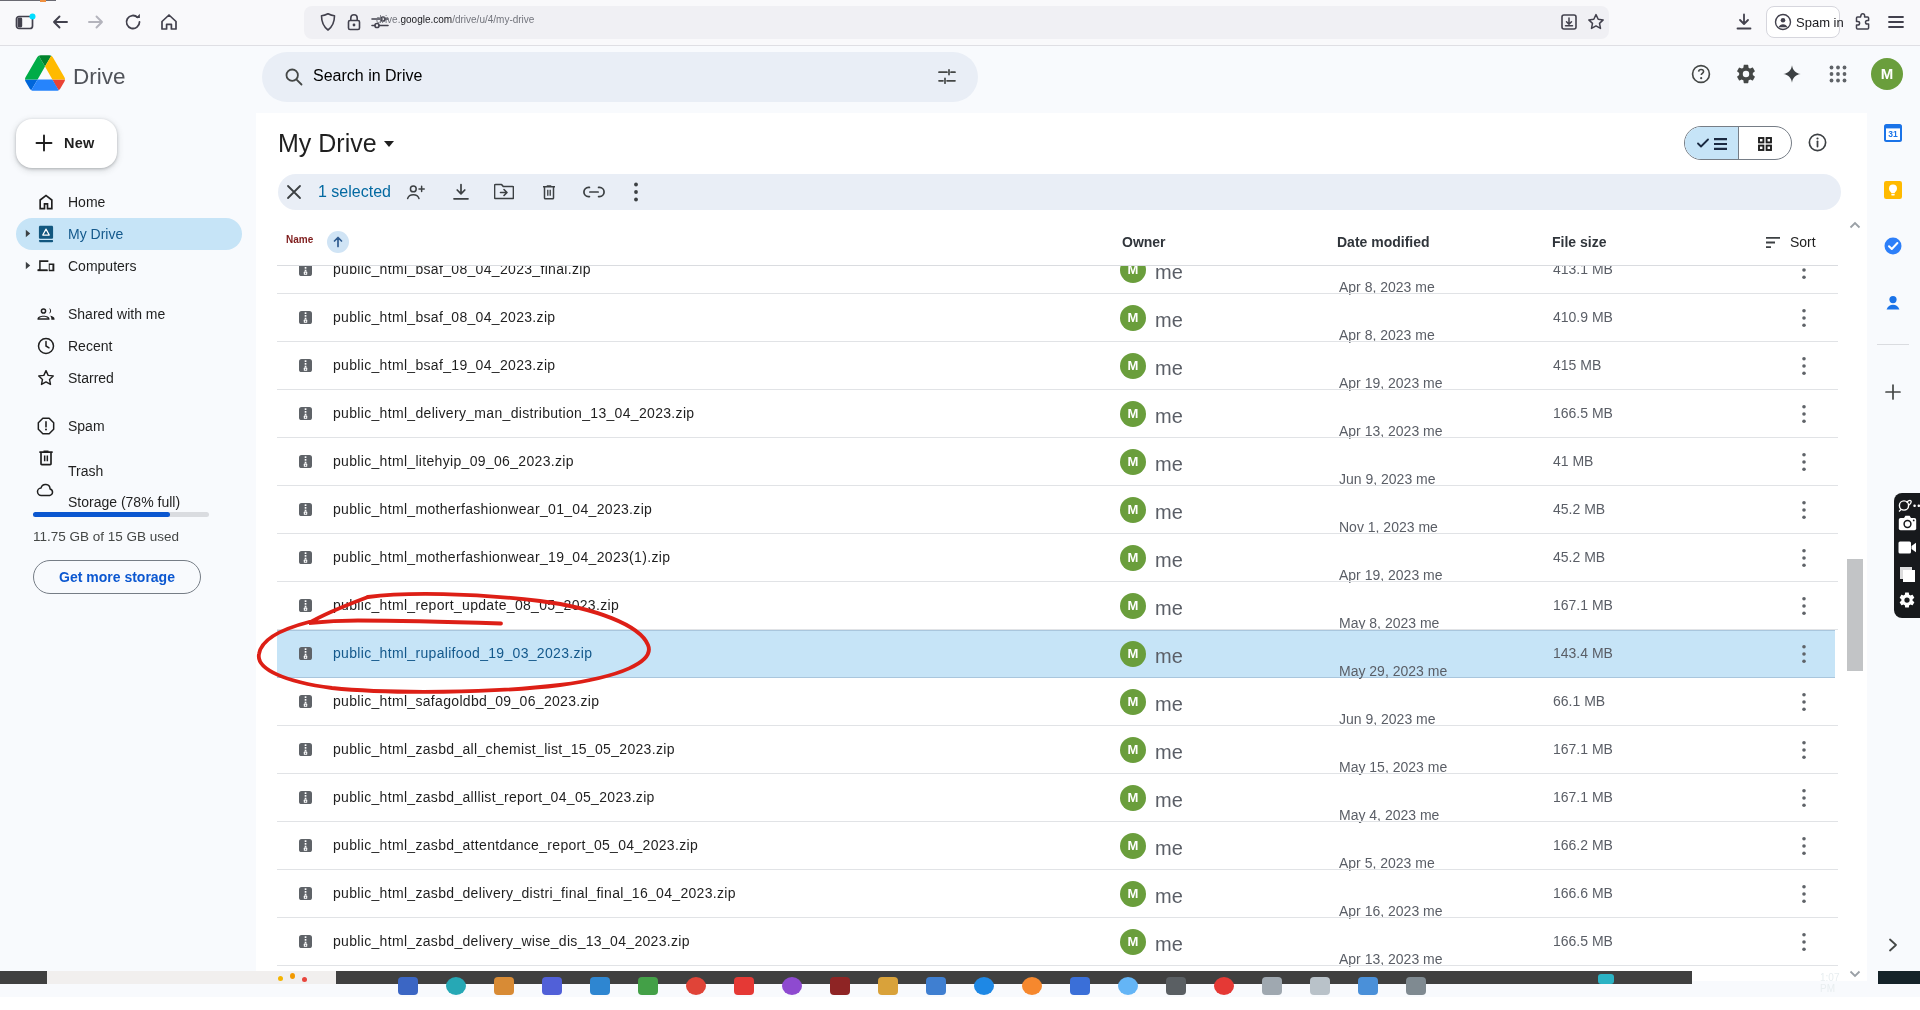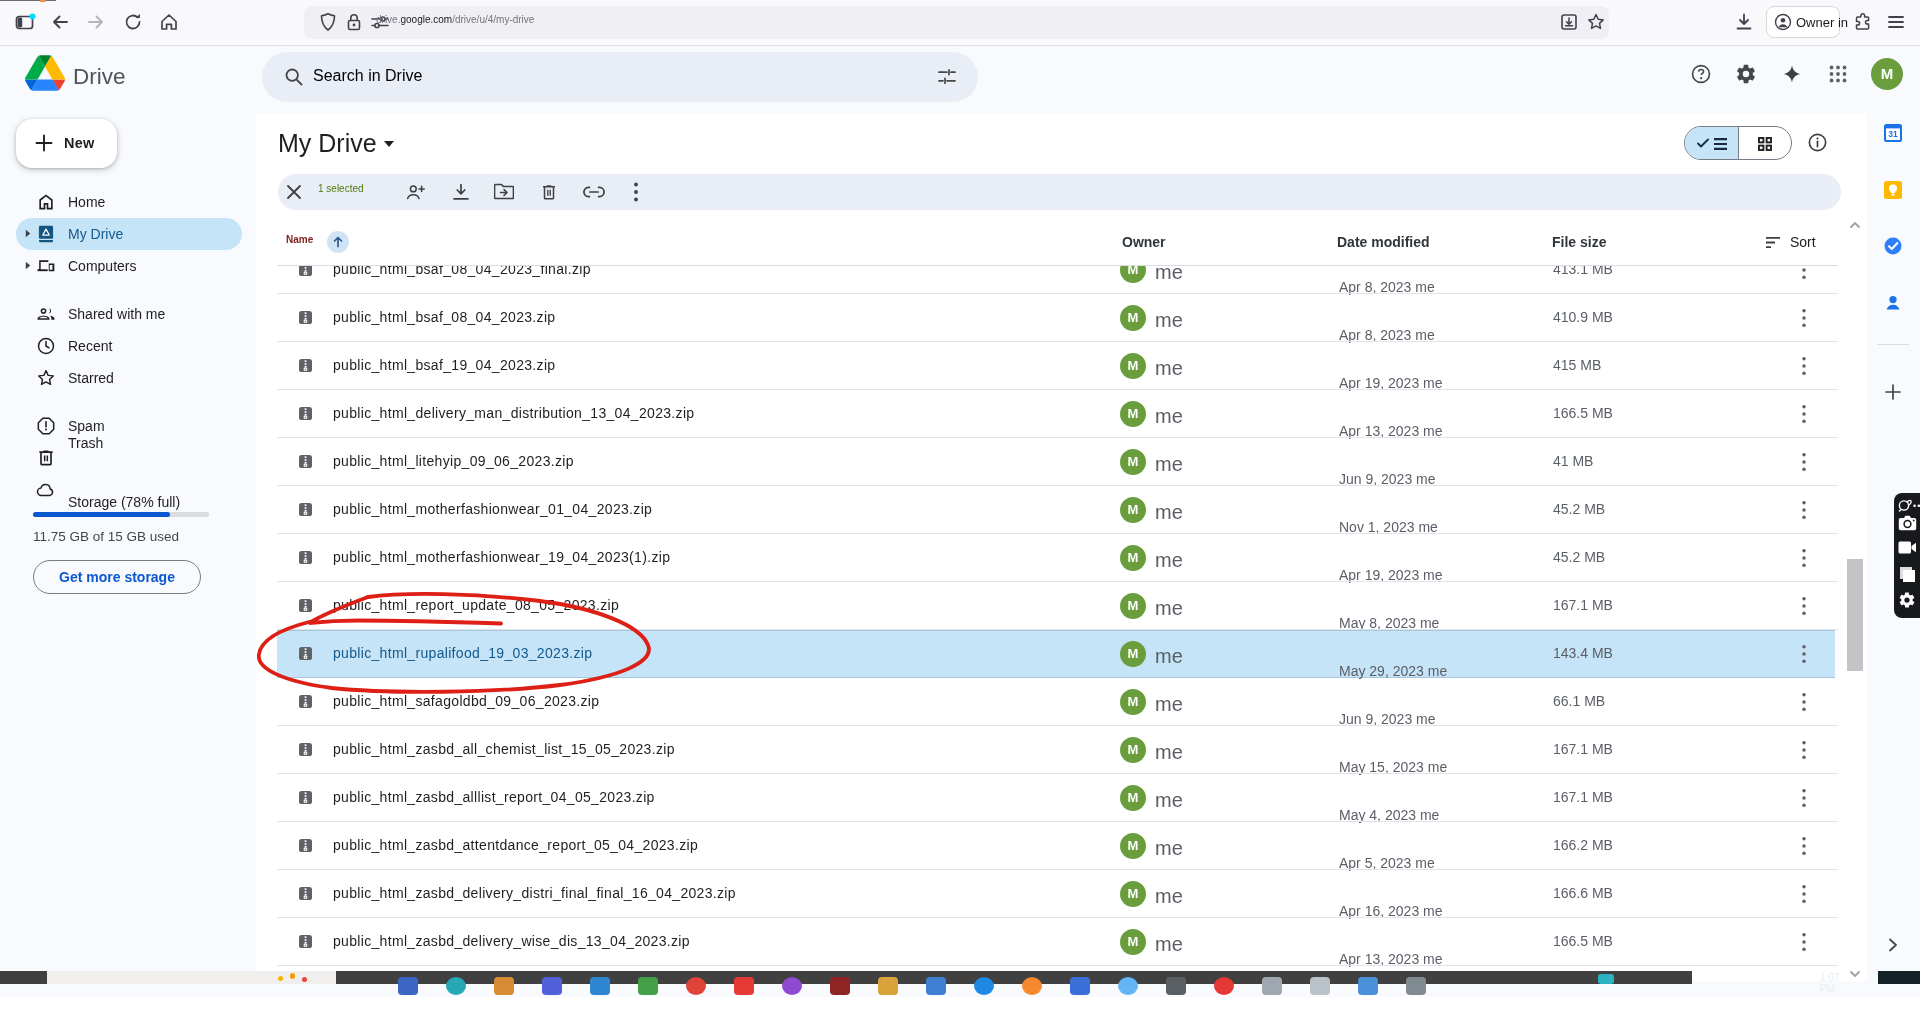--- a/index.html
+++ b/index.html
@@ -104,21 +104,21 @@
     <path d="M10 2.5v9M6 8l4 4 4-4" fill="none" stroke="#42414d" stroke-width="1.8" stroke-linecap="round" stroke-linejoin="round"></path>
     <path d="M3.5 16.5h13" stroke="#42414d" stroke-width="1.8" stroke-linecap="round"></path>
   </svg>
 
   <div class="abs" style="left:1766px;top:6px;width:74px;height:32px;background:#fff;border:1px solid #d6d6dd;border-radius:8px"></div>
   <svg class="abs" style="left:1774px;top:13px" width="18" height="18" viewBox="0 0 18 18">
     <circle cx="9" cy="9" r="7.5" fill="none" stroke="#42414d" stroke-width="1.4"></circle>
     <circle cx="9" cy="7.2" r="2.3" fill="#42414d"></circle>
     <path d="M4.5 14.2c.9-2 2.6-3 4.5-3s3.6 1 4.5 3" fill="#42414d"></path>
   </svg>
-  <div class="abs" style="left:1796px;top:15px;font-size:13px;color:#1b1b1f">Owner in</div>
+  <div class="abs" style="left:1796px;top:15px;font-size:13px;color:#1b1b1f">Spam in</div>
 
   <svg class="abs" style="left:1853px;top:12px" width="20" height="20" viewBox="0 0 20 20">
     <path d="M8 3.5c0-1 .8-1.8 1.8-1.8s1.8.8 1.8 1.8V5h3a1 1 0 0 1 1 1v2.5h-1.3c-1 0-1.8.8-1.8 1.8s.8 1.8 1.8 1.8h1.3V16a1 1 0 0 1-1 1H4.5a1 1 0 0 1-1-1v-3h1.3c1 0 1.8-.8 1.8-1.8S5.8 9.5 4.8 9.5H3.5V6a1 1 0 0 1 1-1h3z" fill="none" stroke="#42414d" stroke-width="1.5" stroke-linejoin="round"></path>
   </svg>
 
   <svg class="abs" style="left:1887px;top:13px" width="18" height="18" viewBox="0 0 18 18">
     <path d="M2 4h14M2 9h14M2 14h14" stroke="#42414d" stroke-width="1.8" stroke-linecap="round"></path>
   </svg>
 </div>
 <div id="dhead">
@@ -228,21 +228,21 @@
   <svg class="abs" style="left:36px;top:303px" width="20" height="20" viewBox="0 0 24 24">
     <path d="M8.2 2.8h7.6L21.2 8.2v7.6l-5.4 5.4H8.2L2.8 15.8V8.2z" fill="none" stroke="#1f1f1f" stroke-width="1.8" stroke-linejoin="round"></path>
     <path d="M12 7v6" stroke="#1f1f1f" stroke-width="1.9" stroke-linecap="round"></path>
     <circle cx="12" cy="16.2" r="1.2" fill="#1f1f1f"></circle>
   </svg>
   <div class="sitem" style="top:303px">Spam</div>
 
   <svg class="abs" style="left:36px;top:335px" width="20" height="20" viewBox="0 0 24 24">
     <path d="M7 21c-1.1 0-2-.9-2-2V6H4V4h5V3h6v1h5v2h-1v13c0 1.1-.9 2-2 2zM17 6H7v13h10zM9.5 9h1.8v7H9.5zm3.2 0h1.8v7h-1.8z" fill="#1f1f1f"></path>
   </svg>
-  <div class="sitem" style="top:320px">Trash</div>
+  <div class="sitem" style="top:348px">Trash</div>
 
   <svg class="abs" style="left:36px;top:367px" width="20" height="20" viewBox="0 0 24 24">
     <path d="M6.5 18.5a4.5 4.5 0 0 1-.4-9 5.5 5.5 0 0 1 10.8 1.2 4 4 0 0 1-.4 7.8z" fill="none" stroke="#1f1f1f" stroke-width="1.8" stroke-linejoin="round"></path>
   </svg>
   <div class="sitem" style="top:379px">Storage (78% full)</div>
 
   <div class="abs" style="left:33px;top:399px;width:176px;height:5px;border-radius:3px;background:#dadce0"></div>
   <div class="abs" style="left:33px;top:399px;width:137px;height:5px;border-radius:3px;background:#0b57d0"></div>
   <div class="abs" style="left:33px;top:416px;font-size:13.5px;color:#444746">11.75 GB of 15 GB used</div>
   <div class="abs" style="left:33px;top:447px;width:168px;height:34px;border:1px solid #767d86;border-radius:18px;text-align:center;line-height:32px;font-size:14px;font-weight:700;color:#0b57d0">Get more storage</div>
@@ -275,21 +275,21 @@
   <svg class="abs" style="left:1551px;top:19px" width="21" height="21" viewBox="0 0 24 24">
     <circle cx="12" cy="12" r="9.3" fill="none" stroke="#3c4043" stroke-width="1.9"></circle>
     <path d="M12 10.6v6" stroke="#3c4043" stroke-width="2" stroke-linecap="round"></path>
     <circle cx="12" cy="7.4" r="1.25" fill="#3c4043"></circle>
   </svg>
 
   <div id="toolbar">
     <svg class="abs" style="left:8px;top:10px" width="16" height="16" viewBox="0 0 16 16">
           <path d="M2 2l12 12M14 2 2 14" stroke="#3c4043" stroke-width="1.8" stroke-linecap="round"></path>
         </svg>
-    <div class="abs" style="left:40px;top:9px;font-size:10px;color:#4d7c0f">1 selected</div>
+    <div class="abs" style="left:40px;top:9px;font-size:16px;color:#0369a1">1 selected</div>
     <svg class="abs" style="left:127px;top:8px" width="21" height="20" viewBox="0 0 24 22">
       <circle cx="9.5" cy="7.5" r="3.3" fill="none" stroke="#3c4043" stroke-width="1.7"></circle>
       <path d="M3 18.5c.9-2.8 3.5-4.3 6.5-4.3s5.6 1.5 6.5 4.3" fill="none" stroke="#3c4043" stroke-width="1.7" stroke-linecap="round"></path>
       <path d="M19 4.5v6M16 7.5h6" stroke="#3c4043" stroke-width="1.7" stroke-linecap="round"></path>
     </svg>
     <svg class="abs" style="left:174px;top:9px" width="18" height="18" viewBox="0 0 18 18">
       <path d="M9 1.5v9M5.2 7l3.8 3.8L12.8 7" fill="none" stroke="#3c4043" stroke-width="1.7" stroke-linecap="round" stroke-linejoin="round"></path>
       <path d="M2 15.8h14" stroke="#3c4043" stroke-width="1.7" stroke-linecap="round"></path>
     </svg>
     <svg class="abs" style="left:216px;top:9px" width="20" height="18" viewBox="0 0 20 18">

